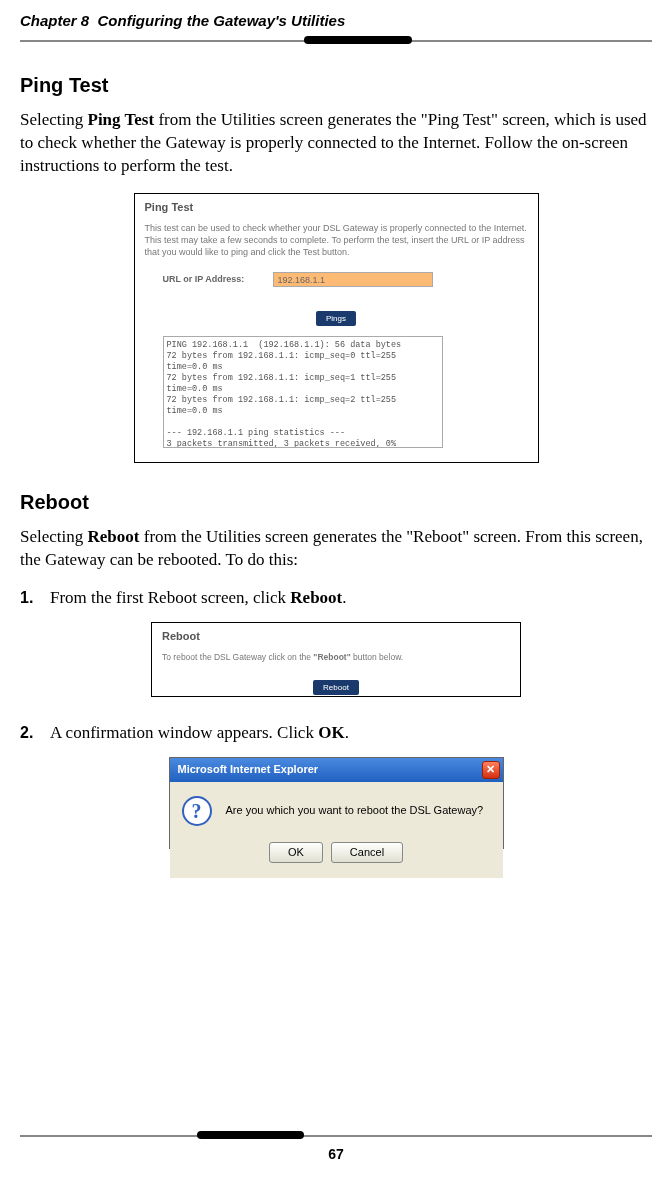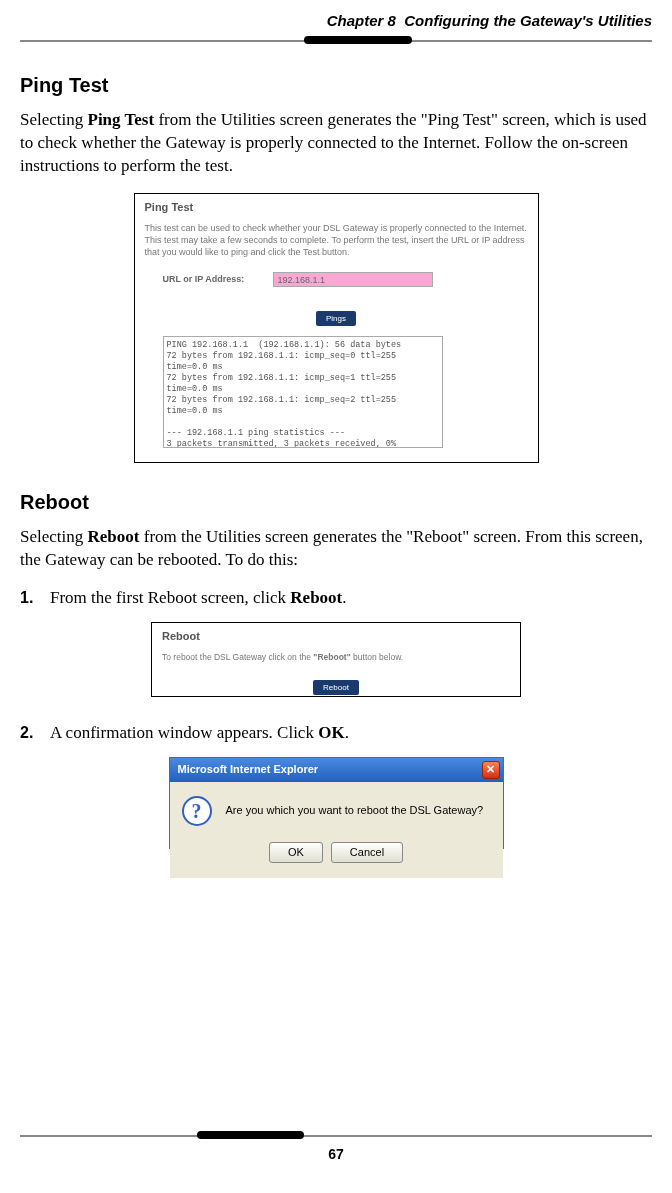--- a/index.html
+++ b/index.html
@@ -8,21 +8,21 @@
       height: 1193px;
       font-family: Georgia, 'Times New Roman', serif;
       font-size: 16px;
       line-height: 1.4;
       color: #000;
       background: #fff;
       position: relative;
       padding: 0 20px;
     }
     .chapter-header {
-      text-align: right;
+      text-align: left;
       font-family: Arial, sans-serif;
       font-weight: bold;
       font-style: italic;
       font-size: 15px;
       padding: 10px 0 5px;
     }
     .chapter-label { font-style: italic; }
     .header-rule {
       position: relative;
       height: 10px;
@@ -96,21 +96,21 @@
       font-weight: bold;
       color: #666;
       width: 110px;
     }
     .fig-input {
       border: 1px solid #aaa;
       height: 15px;
       font-size: 9px;
       padding: 0 4px;
       color: #666;
-      background: #f9a8d4;
+      background: #fdba74;
     }
     .fig-input.wide { width: 160px; }
     .fig-input.narrow { width: 40px; }
     .fig-btn-row { text-align: center; margin: 18px 0 8px; }
     .fig-btn {
       display: inline-block;
       background: #1a3a6e;
       color: #fff;
       font-family: Arial, sans-serif;
       font-size: 8px;

